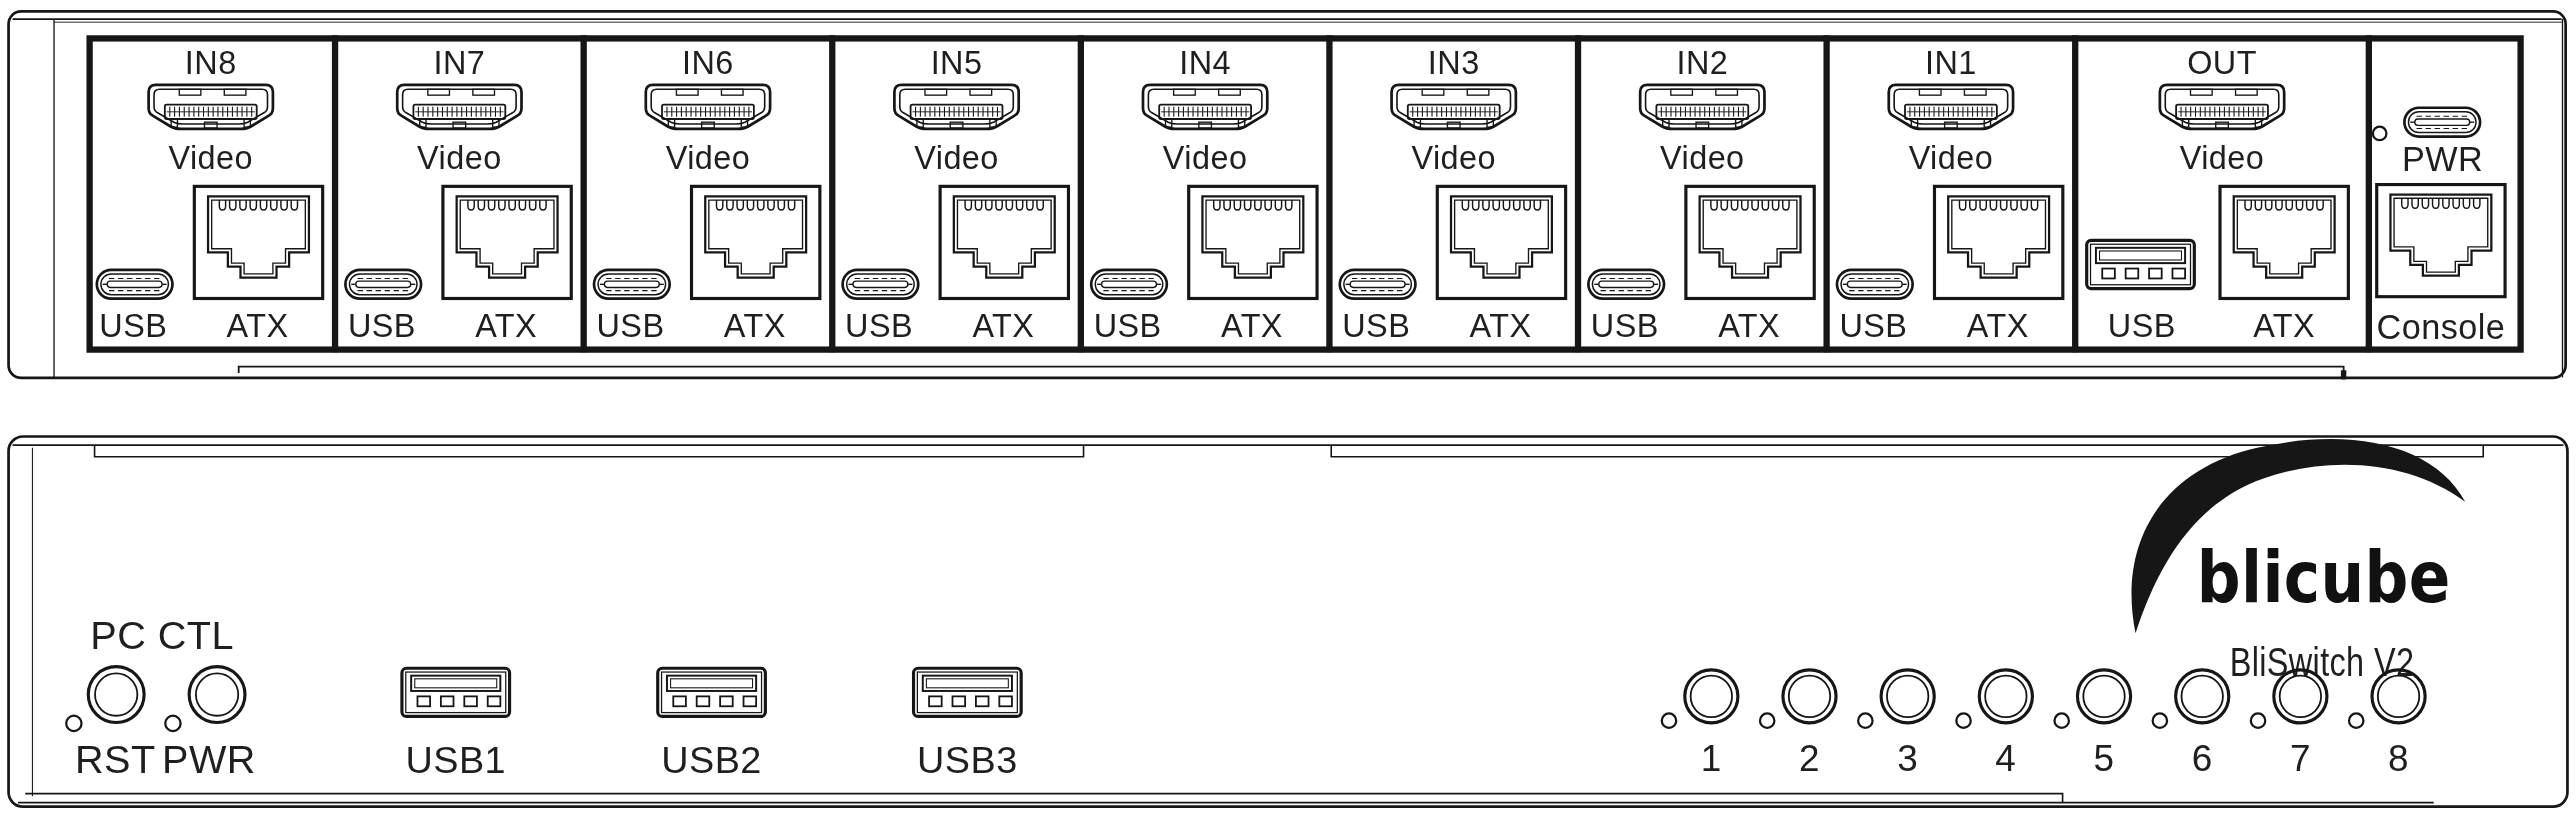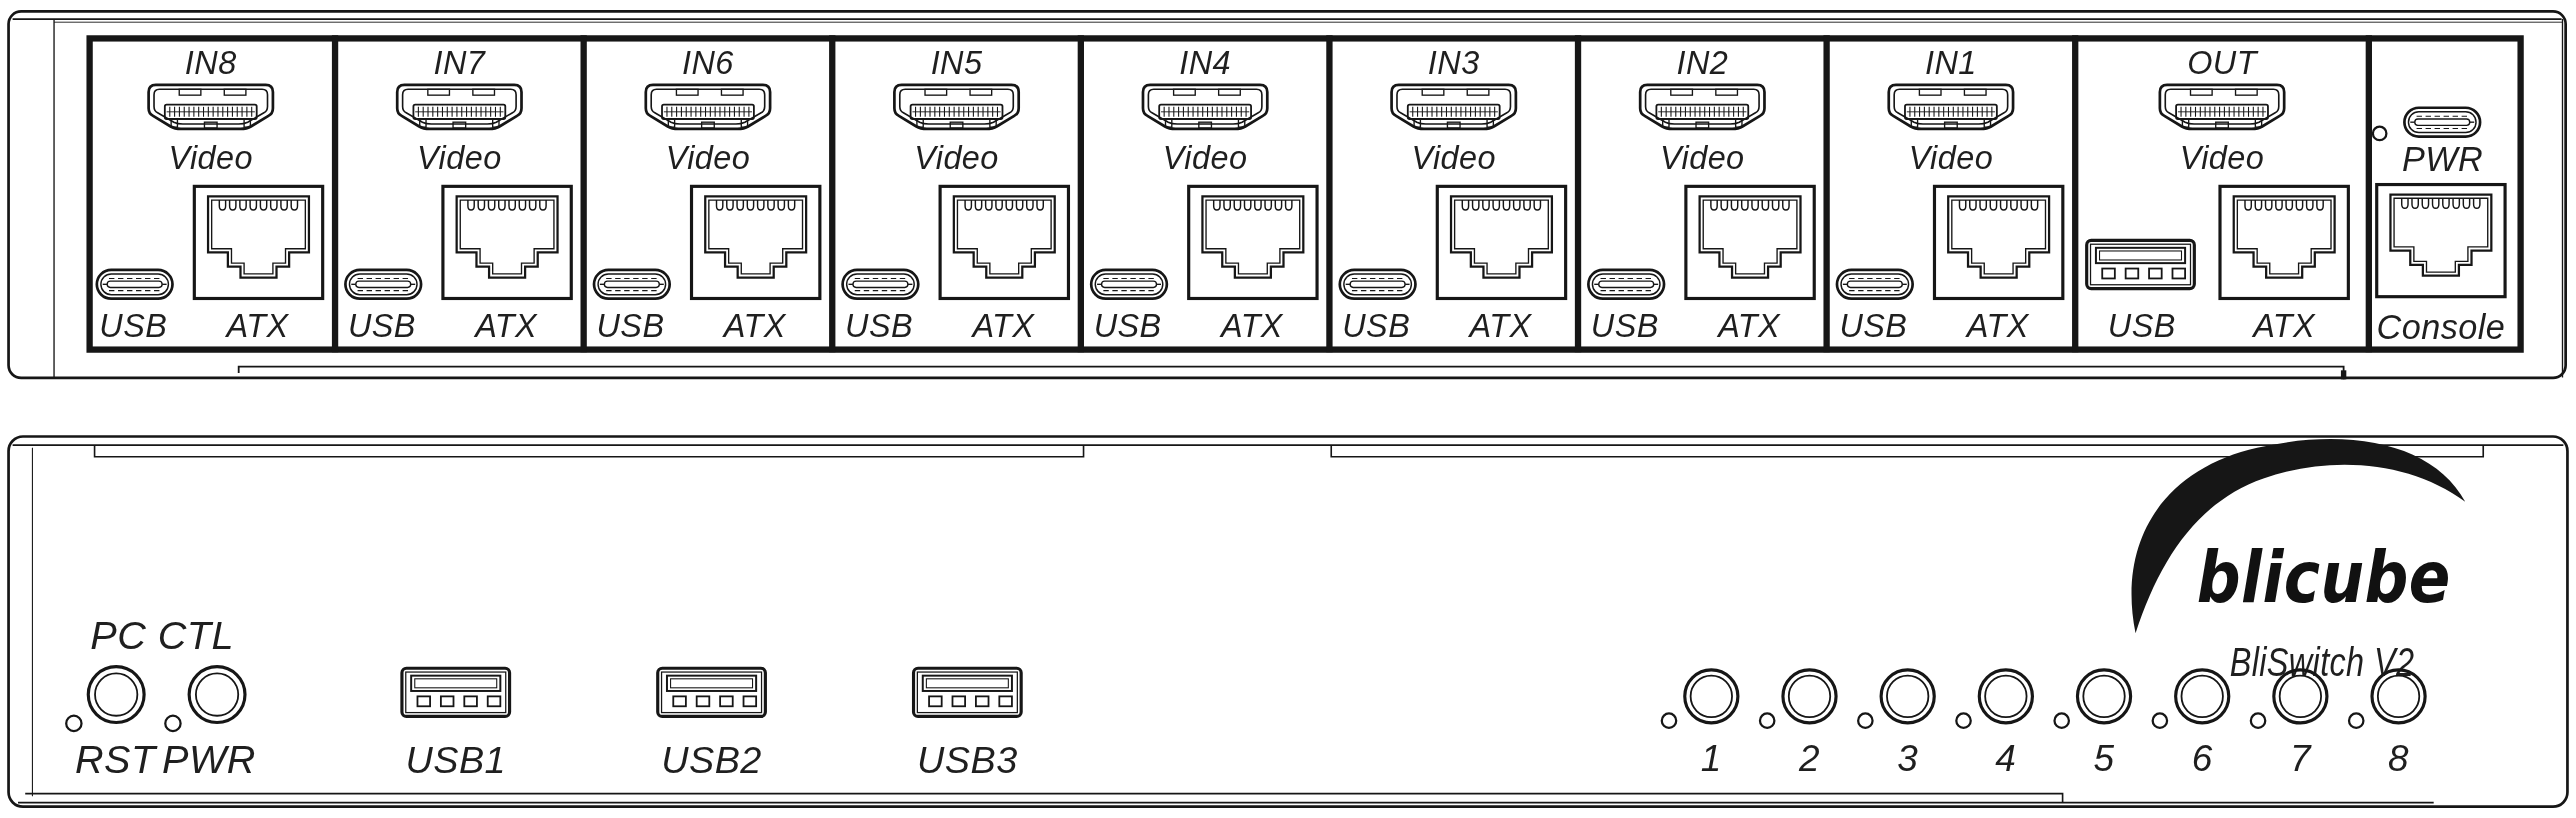--- a/index.html
+++ b/index.html
@@ -1,16 +1,16 @@
 <!DOCTYPE html>
 <html style="font-size:14.4px"><head>
 <meta charset="utf-8">
 <style>
   html,body{margin:0;padding:0;background:#ffffff;}
-  .stage{position:relative;width:2576px;height:819px;background:#ffffff;overflow:hidden;font-style:italic;}
+  .stage{position:relative;width:2576px;height:819px;background:#ffffff;overflow:hidden;}
   svg{display:block;}
   .ln{fill:none;stroke:#161616;}
   .fl{fill:#161616;stroke:none;}
   text{fill:#1f1f1f;font-family:"Liberation Sans",sans-serif;letter-spacing:0.5px;}
   .ta{text-anchor:middle;}
   .f36{font-size:36px;}
   .f38{font-size:38px;}
   .f41{font-size:41px;}
   .f42{font-size:42px;}
   .f44{font-size:44px;}

